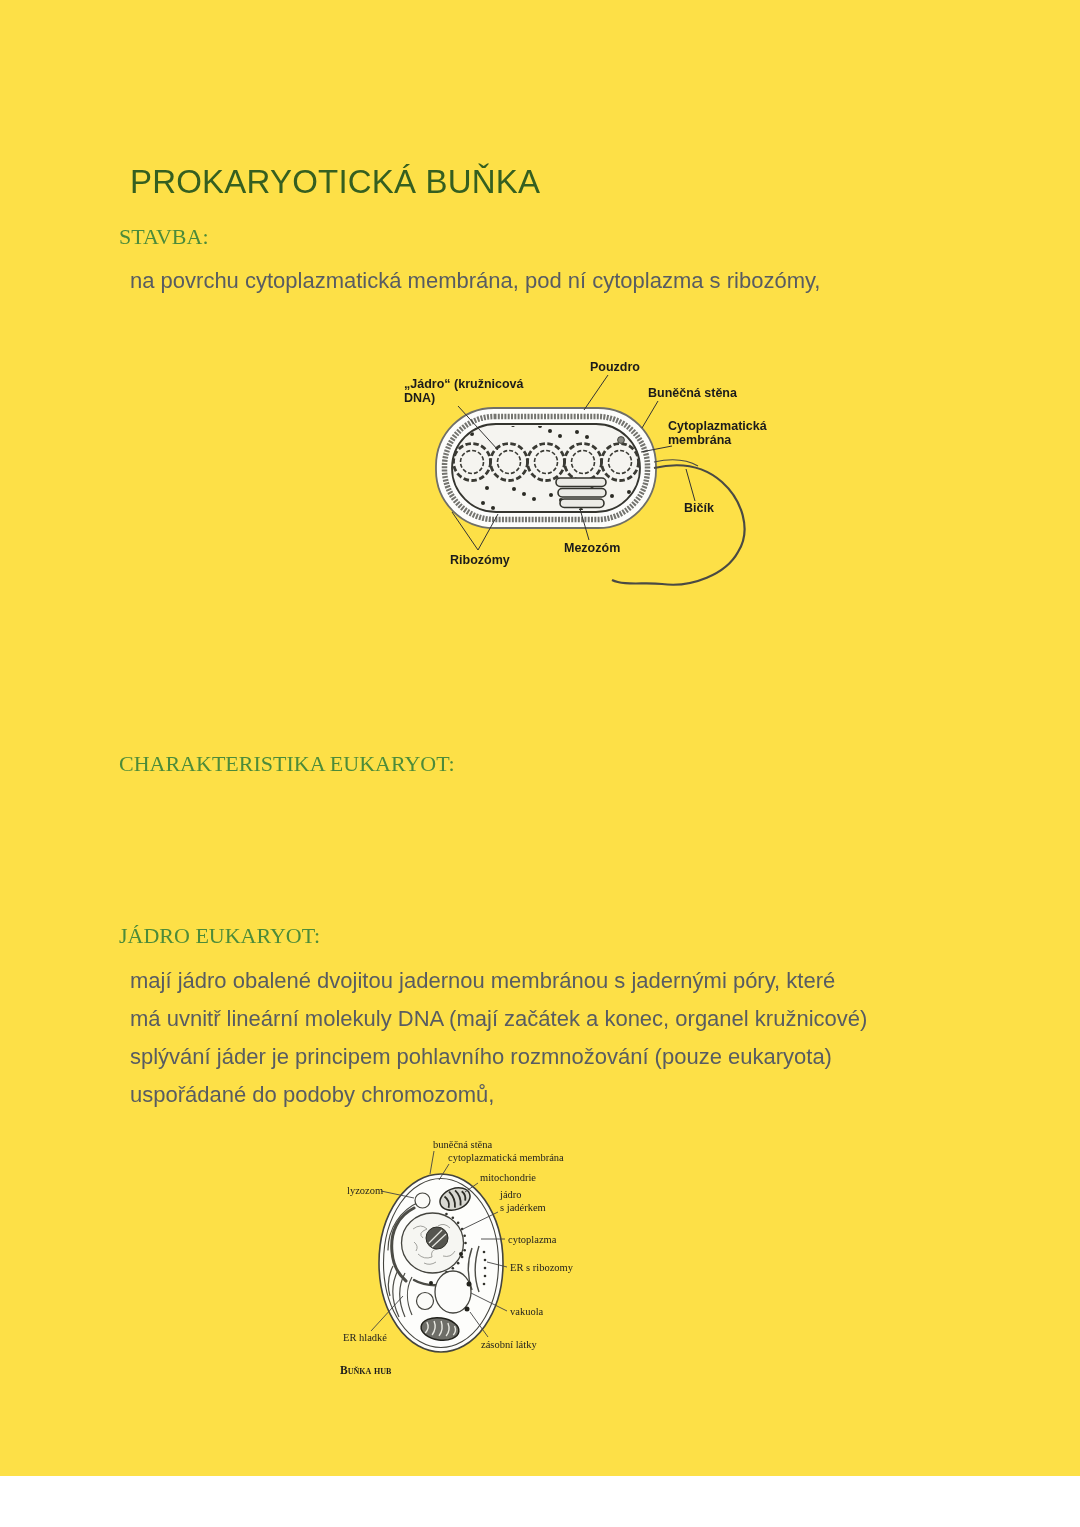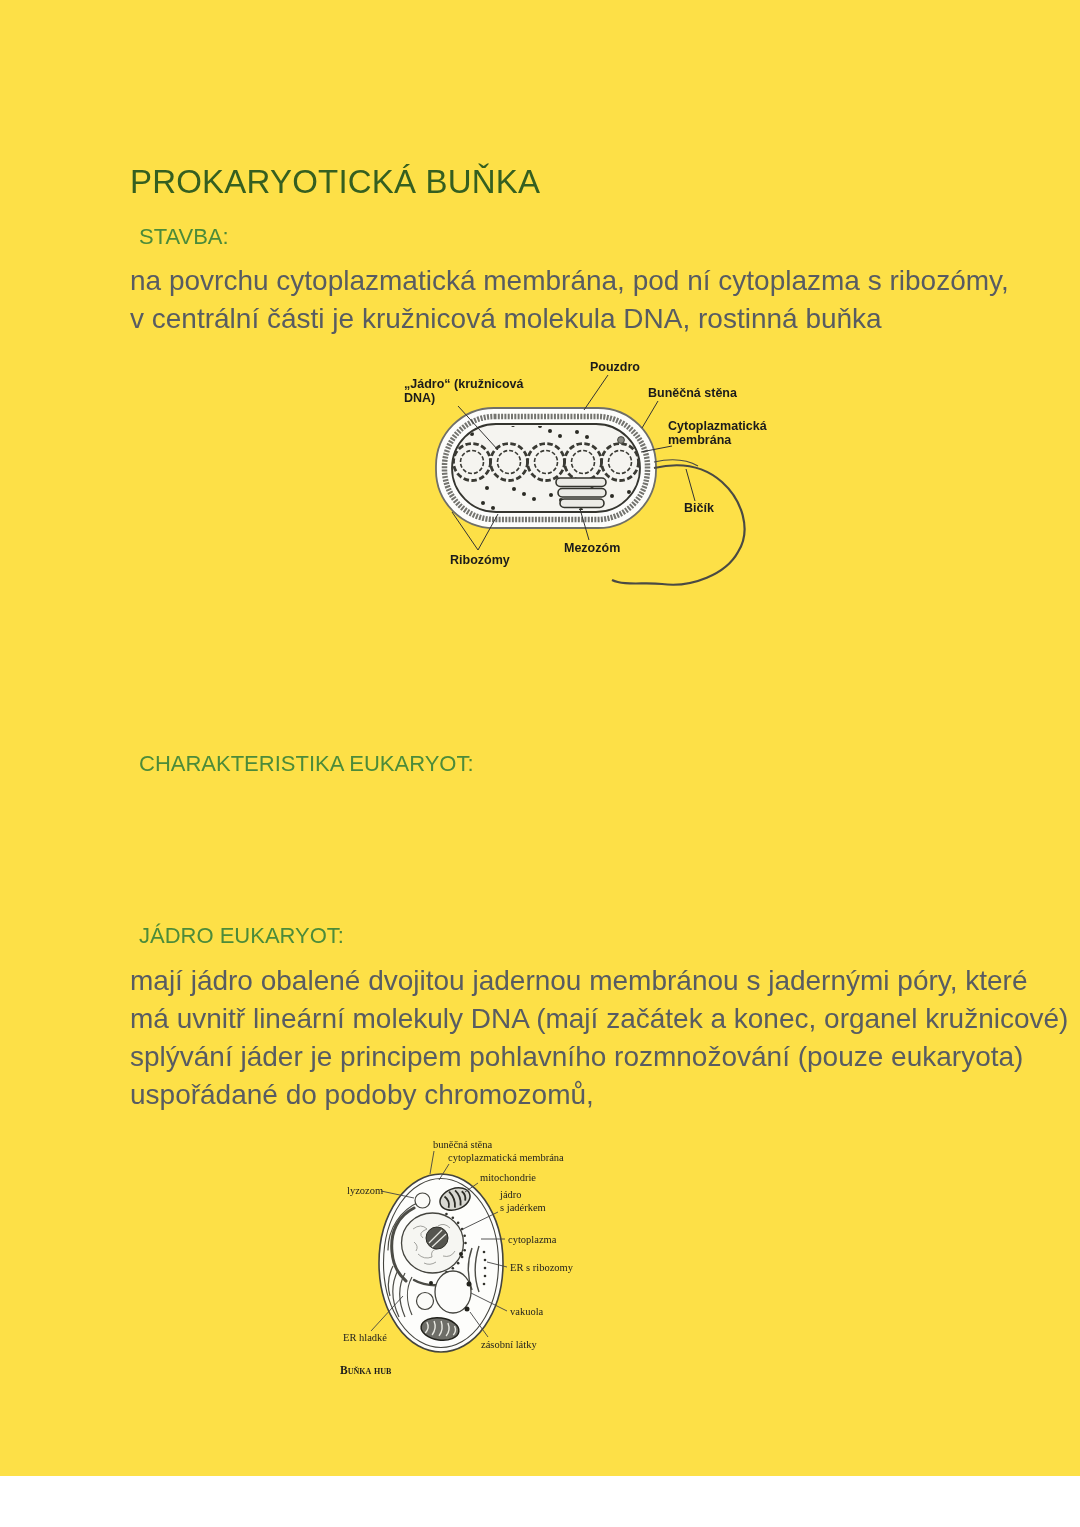--- a/index.html
+++ b/index.html
@@ -5,25 +5,25 @@
   html,body{margin:0;padding:0;background:#fff;}
   #page{
     position:relative;width:1080px;height:1476px;background:#fde047;
     font-family:"Liberation Sans","DejaVu Sans",sans-serif;overflow:hidden;
   }
   .h1{
     position:absolute;left:130px;font-size:33px;line-height:40px;
     color:#355f20;letter-spacing:0.2px;font-weight:400;white-space:nowrap;
   }
   .sub{
-    position:absolute;left:139px;font-size:22px;line-height:30px;
-    color:#4c8b3a;font-weight:400;white-space:nowrap;
+    position:absolute;left:119px;font-size:22px;line-height:30px;
+    color:#4c8b3a;font-weight:400;white-space:nowrap;font-family:Liberation Serif, serif;
   }
   .para{
-    position:absolute;left:130px;font-size:28px;line-height:38px;
+    position:absolute;left:130px;font-size:22px;line-height:38px;
     color:#585c62;font-weight:400;white-space:nowrap;
   }
   .para.dark{color:#1f1f1f;}
   .diagram{position:absolute;}
   
   .d1-label{font-family:"Liberation Sans","DejaVu Sans",sans-serif;font-size:12.5px;font-weight:700;fill:#1b1b1b;}
   
   .d2-label{font-family:"Liberation Serif","DejaVu Serif",serif;font-size:10.5px;fill:#1d1d1d;}
   .d2-caption{font-family:"Liberation Serif","DejaVu Serif",serif;font-size:11.5px;font-weight:700;font-variant:small-caps;fill:#1d1d1d;}
   .callout{stroke:#333;stroke-width:1;fill:none;}
@@ -31,21 +31,20 @@
 </style>
 </head>
 <body>
 
 <div id="page">
 
   <div class="h1" style="top:162px">PROKARYOTICKÁ BUŇKA</div>
   <div class="sub" style="top:222px">STAVBA:</div>
   <div class="para" style="top:262px">
     <div>na povrchu cytoplazmatická membrána, pod ní cytoplazma s ribozómy,</div>
-    <div>v centrální části je kružnicová molekula DNA, rostinná buňka</div>
   </div>
 
   <svg class="diagram" style="left:388px;top:354px" width="412" height="244" viewBox="0 0 412 244">
     <defs>
       <clipPath id="cyt1">
           <rect x="66" y="72" width="184" height="84" rx="40"></rect>
         </clipPath>
     </defs>
 
     <rect x="48" y="54" width="220" height="120" rx="58" fill="#fdfdfb" stroke="#6f6f69" stroke-width="1.8"></rect>

